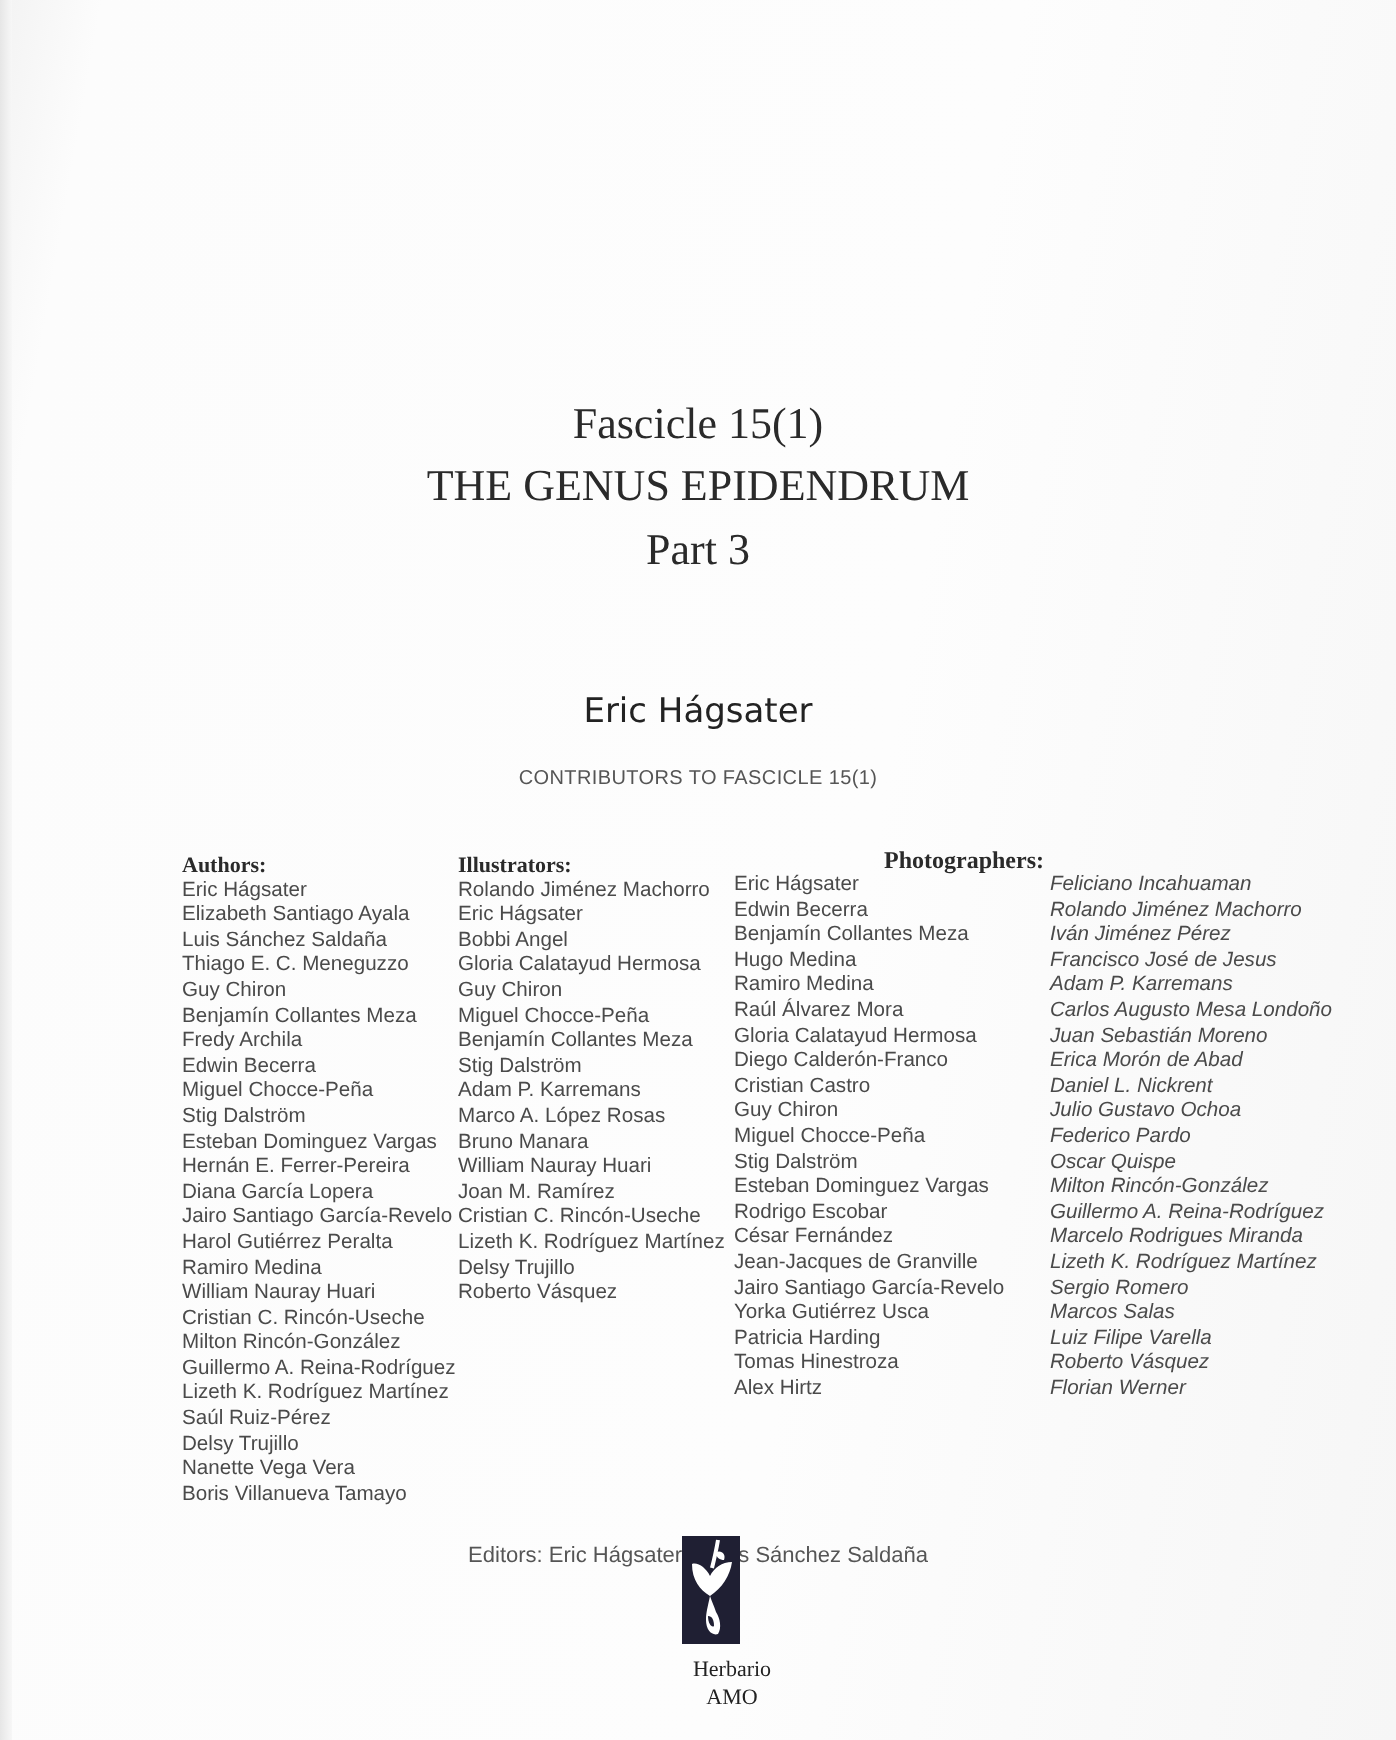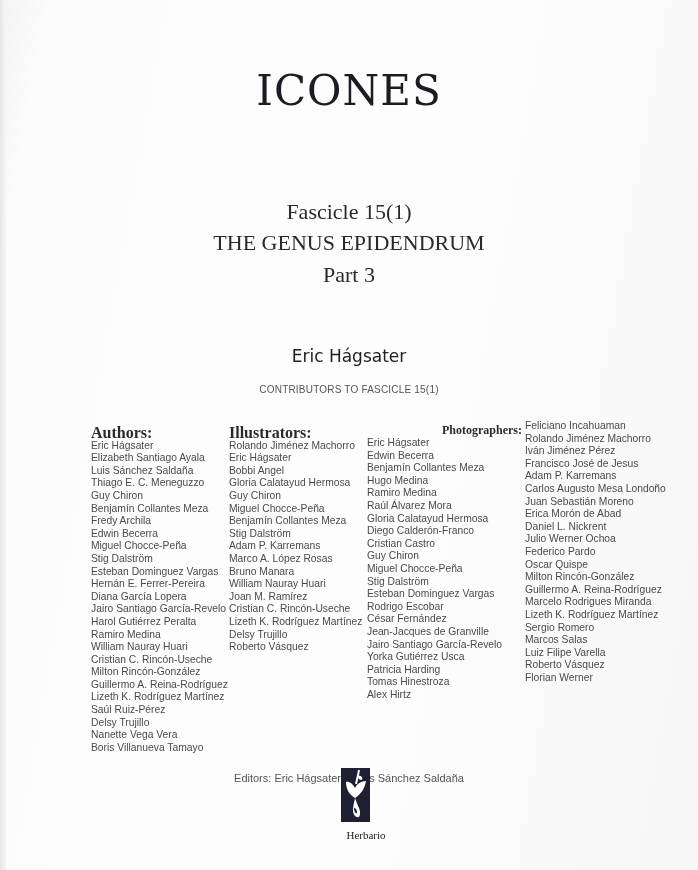--- a/index.html
+++ b/index.html
@@ -38,26 +38,26 @@
     }
     #contrib {
       position: absolute; left: 0; right: 0; top: 384px; text-align: center;
       font-family: "Liberation Sans", sans-serif; font-size: 10px; color: #555;
       letter-spacing: 0.2px;
     }
     .col {
       position: absolute; font-family: "Liberation Sans", sans-serif;
       font-size: 10.3px; line-height: 12.6px; color: #4a4a4a;
     }
-    .col .head { font-weight: bold; color: #2a2a2a; font-family: "Liberation Serif", serif; font-size: 16px; }
+    .col .head { font-weight: bold; color: #2a2a2a; font-family: "Liberation Serif", serif; font-size: 11px; }
     .col div { white-space: nowrap; }
     #c-auth { left: 91px; top: 427px; }
     #c-ill { left: 229px; top: 427px; }
     #c-ph1 { left: 367px; top: 437px; }
-    #c-ph2 { left: 525px; top: 420px; }
+    #c-ph2 { left: 525px; top: 437px; font-style: italic; }
     #ph-head {
       position: absolute; left: 442px; top: 423px;
       font-weight: bold; color: #2a2a2a; font-family: "Liberation Serif", serif; font-size: 12px; text-align: center;
     }
     #editors {
       position: absolute; left: 0; right: 0; top: 772px; text-align: center;
       font-family: "Liberation Sans", sans-serif; font-size: 11px; color: #555;
     }
     #logo {
       position: absolute; left: 341px; top: 768px; width: 29px; height: 54px;
@@ -69,21 +69,20 @@
     }
     #logo-t1 { top: 829px; }
     #logo-t2 { top: 843px; }
   </style>
 </head>
 <body>
 
 <div class="page">
   <div class="page-edge-left"></div>
 
-  <div id="t1" class="title-line">ICONES</div>
 
   <div id="s1" class="sub">Fascicle 15(1)</div>
   <div id="s2" class="sub">THE GENUS EPIDENDRUM</div>
   <div id="s3" class="sub">Part 3</div>
 
   <div id="author">Eric Hágsater</div>
   <div id="contrib">CONTRIBUTORS TO FASCICLE 15(1)</div>
 
   <div id="c-auth" class="col">
     <div class="head">Authors:</div>
@@ -169,21 +168,21 @@
     <div>
         <div>Feliciano Incahuaman</div>
         <div>Rolando Jiménez Machorro</div>
         <div>Iván Jiménez Pérez</div>
         <div>Francisco José de Jesus</div>
         <div>Adam P. Karremans</div>
         <div>Carlos Augusto Mesa Londoño</div>
         <div>Juan Sebastián Moreno</div>
         <div>Erica Morón de Abad</div>
         <div>Daniel L. Nickrent</div>
-        <div>Julio Werner Ochoa</div>
+        <div>Julio Gustavo Ochoa</div>
         <div>Federico Pardo</div>
         <div>Oscar Quispe</div>
         <div>Milton Rincón-González</div>
         <div>Guillermo A. Reina-Rodríguez</div>
         <div>Marcelo Rodrigues Miranda</div>
         <div>Lizeth K. Rodríguez Martínez</div>
         <div>Sergio Romero</div>
         <div>Marcos Salas</div>
         <div>Luiz Filipe Varella</div>
         <div>Roberto Vásquez</div>
@@ -197,13 +196,14 @@
     <svg width="29" height="54" viewBox="0 0 29 54">
       <rect width="29" height="54" fill="#1f1f33"></rect>
       <path d="M18 2 C17 8 16 12 15 16" stroke="#fff" stroke-width="2" fill="none"></path>
       <path d="M5 14 C8 13 12 16 14 20 C16 16 20 13 25 13 C24 20 20 26 14 30 C9 27 5 22 5 14 Z" fill="#fff"></path>
       <path d="M17 8 C20 7 22 9 21 12 C19 12 17 11 17 8 Z" fill="#fff"></path>
       <path d="M14 30 C13 35 12 38 12 42 C12 47 15 50 18 49 C20 46 19 41 17 38 C16 35 15 33 14 30 Z" fill="#fff"></path>
       <path d="M13 40 C13 44 15 46 16 45 C16 42 15 40 13 40 Z" fill="#1f1f33"></path>
     </svg>
   </div>
   <div id="logo-t1" class="logo-text">Herbario</div>
+  <div id="logo-t2" class="logo-text">AMO</div>
 </div>
 
 </body></html>

